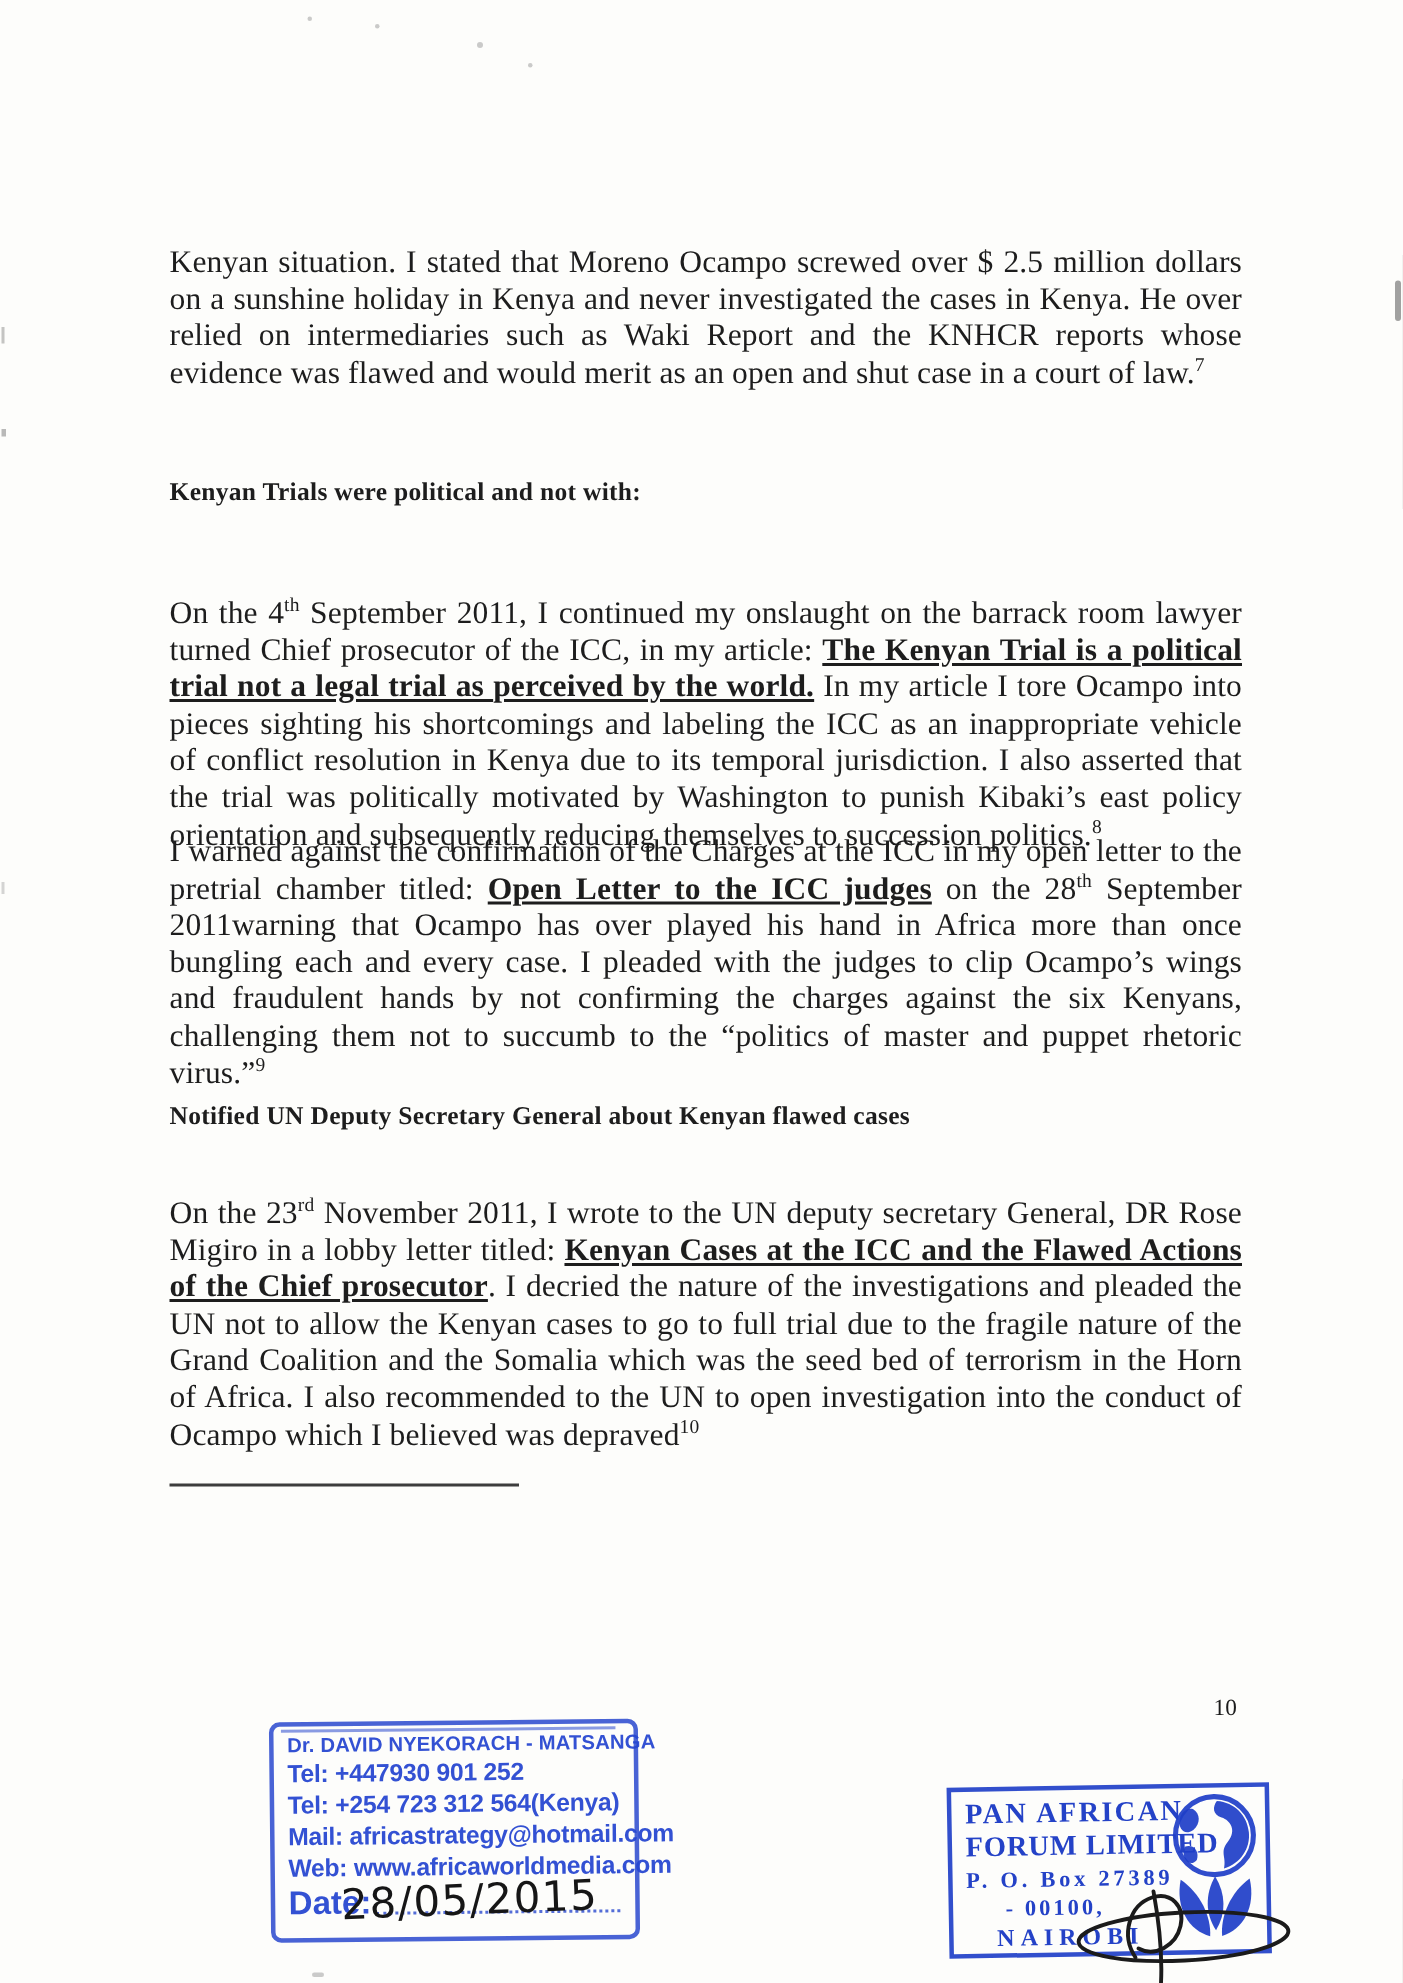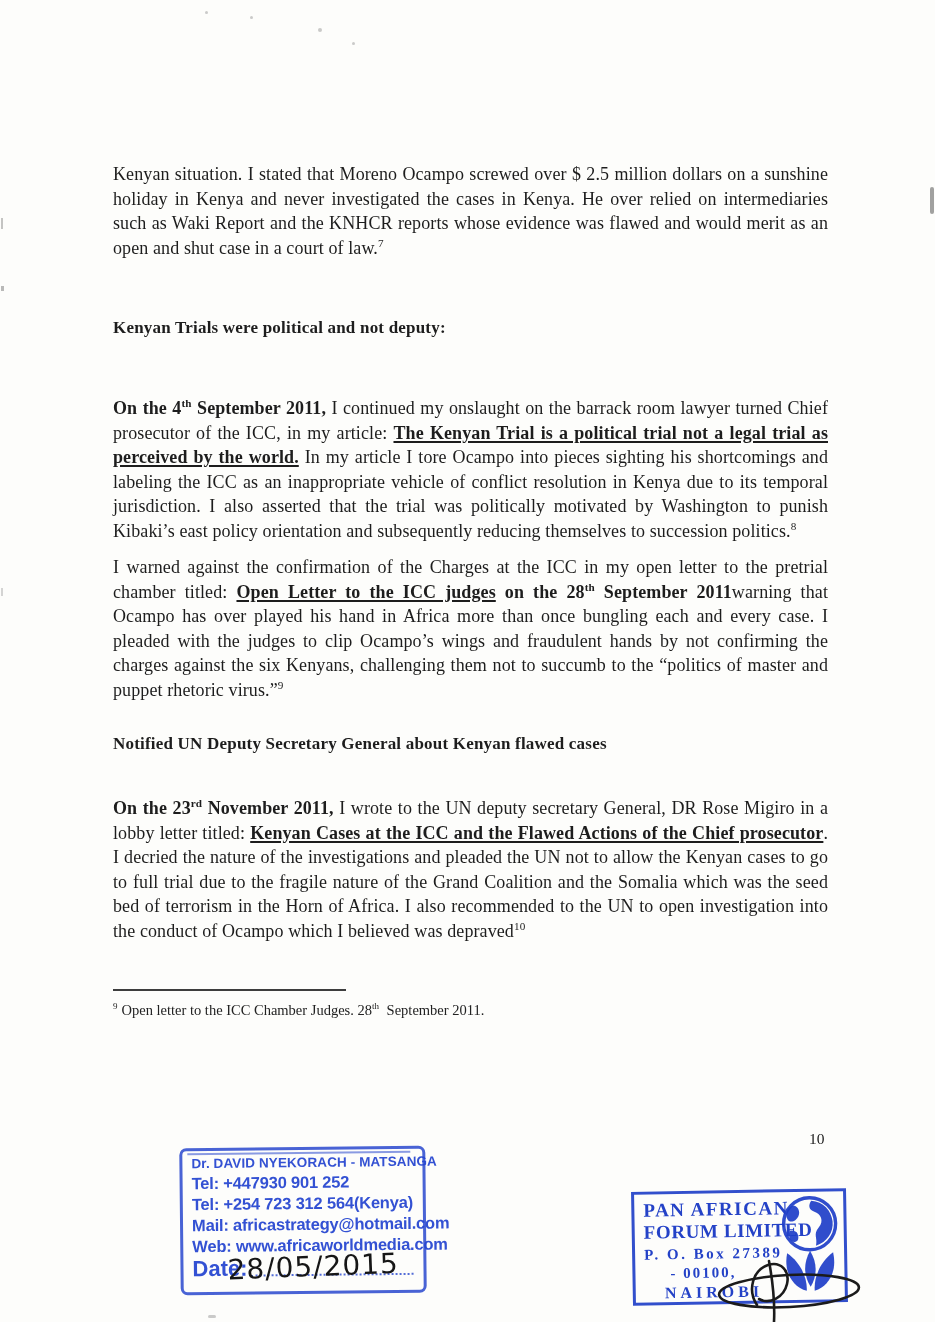--- a/index.html
+++ b/index.html
@@ -3,29 +3,29 @@
 <meta charset="utf-8">
 <style>
   html,body { margin:0; padding:0; background:#e8e8e6; }
   .page {
     position:relative; width:935px; height:1322px; margin:0 auto;
     background:#fdfdfb; overflow:hidden;
     font-family:"Liberation Serif", serif; color:#1d1d1d;
   }
   .bodytext {
     position:absolute; left:113px; width:715px;
-    font-size:18px; line-height:24.6px; text-align:justify;
+    font-size:21px; line-height:24.6px; text-align:justify;
     letter-spacing:0.1px;
   }
   .heading {
     position:absolute; left:113px; width:715px;
     font-size:17px; font-weight:bold; letter-spacing:0.2px;
   }
   sup { vertical-align:super; font-size:62%; line-height:0; }
-  .b  { font-weight:bold; }
+  .b  { font-weight:normal; }
   .u  { text-decoration:underline; text-decoration-thickness:1.5px; text-underline-offset:2px;font-weight:bold; }
   .bu { font-weight:bold; text-decoration:underline; text-decoration-thickness:1.5px; text-underline-offset:2px; }
 
   .footnote-rule {
     position:absolute; left:113px; top:989px; width:233px; height:0;
     border-top:2px solid #3d3d3d;
   }
   .footnotes { position:absolute; left:113px; top:999px; width:716px; }
   .fn { font-size:14.5px; line-height:23px; margin-bottom:10px; color:#222; }
   .fn > sup { margin-right:4px; }
@@ -77,34 +77,33 @@
   .speck { position:absolute; background:rgba(140,140,140,0.45); border-radius:50%; }
   .edge-mark { position:absolute; background:rgba(90,90,90,0.7); }
 </style>
 </head>
 <body>
 
 <div class="page">
 
   <div class="bodytext" style="top:162px;"><span>Kenyan situation. I stated that Moreno Ocampo screwed over $ 2.5 million dollars on a sunshine holiday in Kenya and never investigated the cases in Kenya. He over relied on intermediaries such as Waki Report and the KNHCR reports whose evidence was flawed and would merit as an open and shut case in a court of law.</span><sup>7</sup></div>
 
-  <div class="heading" style="top:318px;">Kenyan Trials were political and not deputy:</div>
+  <div class="heading" style="top:318px;">Kenyan Trials were political and not with:</div>
 
   <div class="bodytext" style="top:396px;"><span class="b">On the 4</span><sup class="b">th</sup><span class="b"> September 2011,</span><span> I continued my onslaught on the barrack room lawyer turned Chief prosecutor of the ICC, in my article: </span><span class="u">The Kenyan Trial is a political trial not a legal trial as </span><span class="bu">perceived by the world.</span><span> In my article I tore Ocampo into pieces sighting his shortcomings and labeling the ICC as an inappropriate vehicle of conflict resolution in Kenya due to its temporal jurisdiction. I also asserted that the trial was politically motivated by Washington to punish Kibaki’s east policy orientation and subsequently reducing themselves to succession politics.</span><sup>8</sup></div>
 
   <div class="bodytext" style="top:555px;"><span>I warned against the confirmation of the Charges at the ICC in my open letter to the pretrial chamber titled: </span><span class="bu">Open Letter to the ICC judges</span><span class="b"> on the 28</span><sup class="b">th</sup><span class="b"> September 2011</span><span>warning that Ocampo has over played his hand in Africa more than once bungling each and every case. I pleaded with the judges to clip Ocampo’s wings and fraudulent hands by not confirming the charges against the six Kenyans, challenging them not to succumb to the “politics of master and puppet rhetoric virus.”</span><sup>9</sup></div>
 
   <div class="heading" style="top:734px;">Notified UN Deputy Secretary General about Kenyan flawed cases</div>
 
   <div class="bodytext" style="top:796px;"><span class="b">On the 23</span><sup class="b">rd</sup><span class="b"> November 2011,</span><span> I wrote to the UN deputy secretary General, DR Rose Migiro in a lobby letter titled: </span><span class="u">Kenyan Cases at the ICC and the Flawed Actions of the Chief prosecutor</span><span>.  I decried the nature of the investigations and pleaded the UN not to allow the Kenyan cases to go to full trial due to the fragile nature of the Grand Coalition and the Somalia which was the seed bed of terrorism in the Horn of Africa. I also recommended to the UN to open investigation into the conduct of Ocampo which I believed was depraved</span><sup>10</sup></div>
 
   <div class="footnote-rule"></div>
 
   <div class="footnotes">
-    <div class="fn"><sup>9</sup><span>Open letter to the ICC Chamber Judges. 28</span><sup>th</sup><span> September 2011.</span></div>
   </div>
 
   <div class="page-number">10</div>
 
   <div class="stamp-left">
     <div class="inner-top-line"></div>
     <div class="sl1">Dr. DAVID NYEKORACH - MATSANGA</div>
     <div class="sl">Tel: +447930 901 252</div>
     <div class="sl">Tel: +254 723 312 564(Kenya)</div>
     <div class="sl">Mail: africastrategy@hotmail.com</div>

